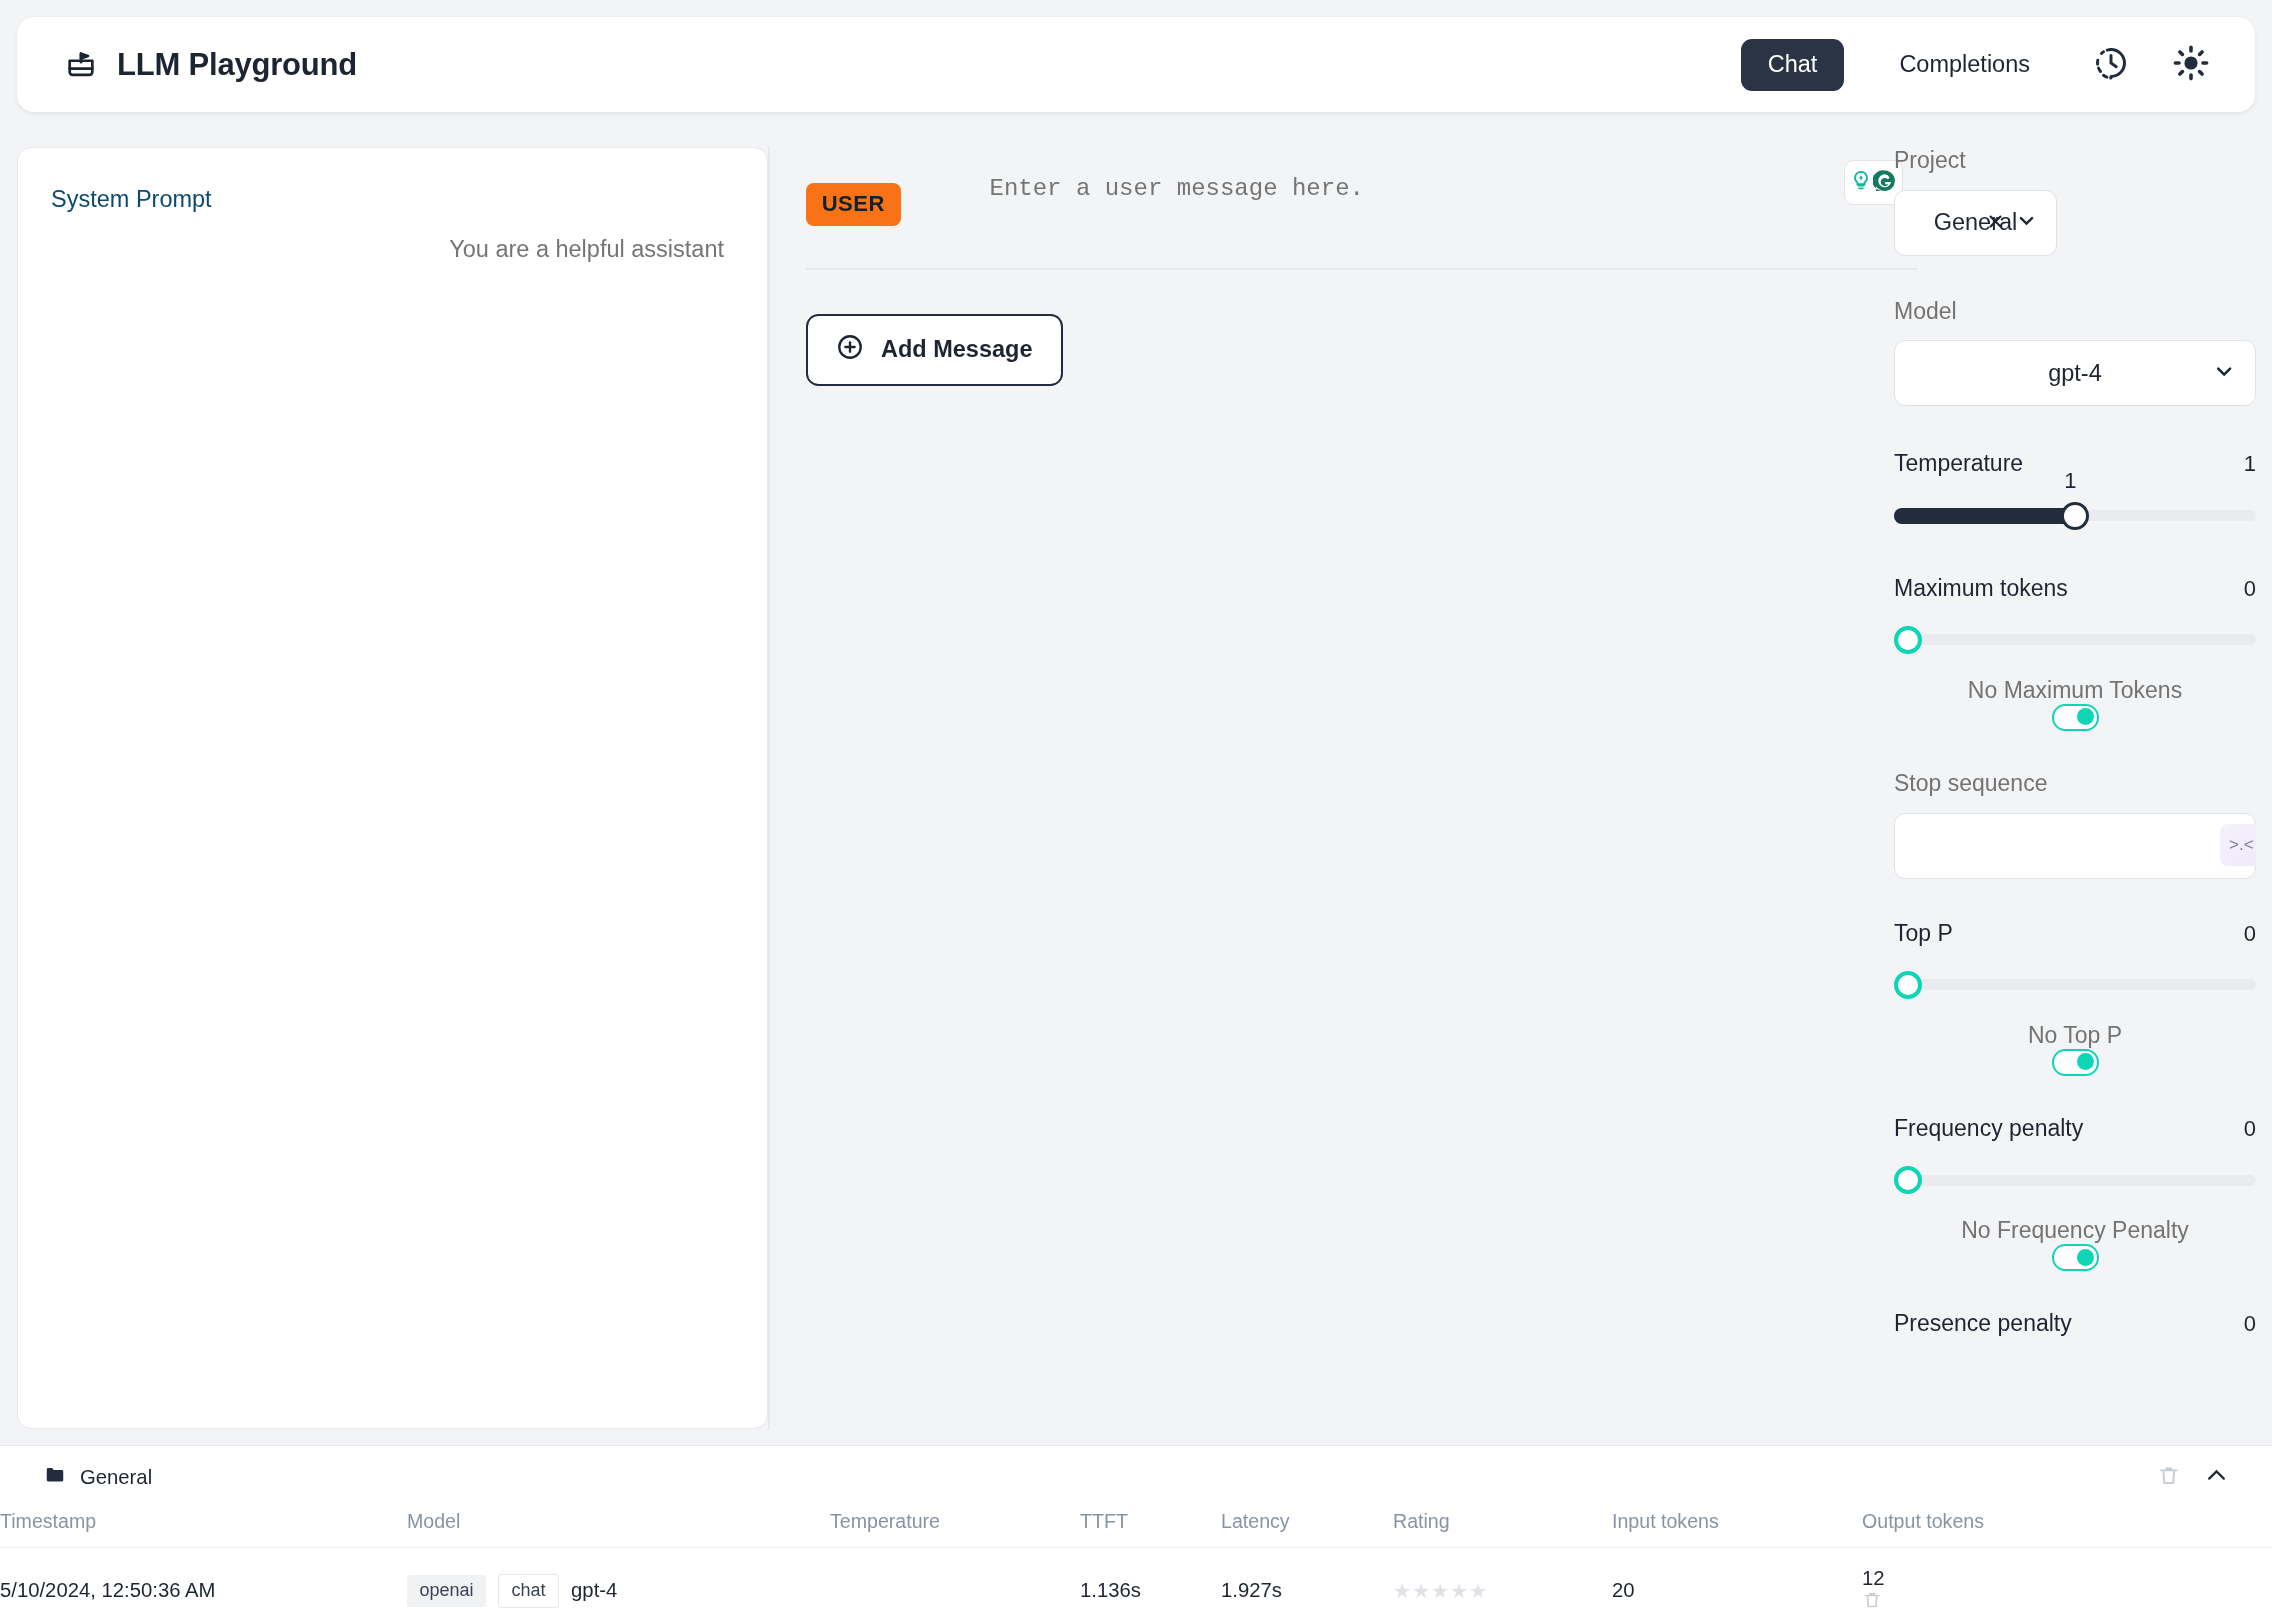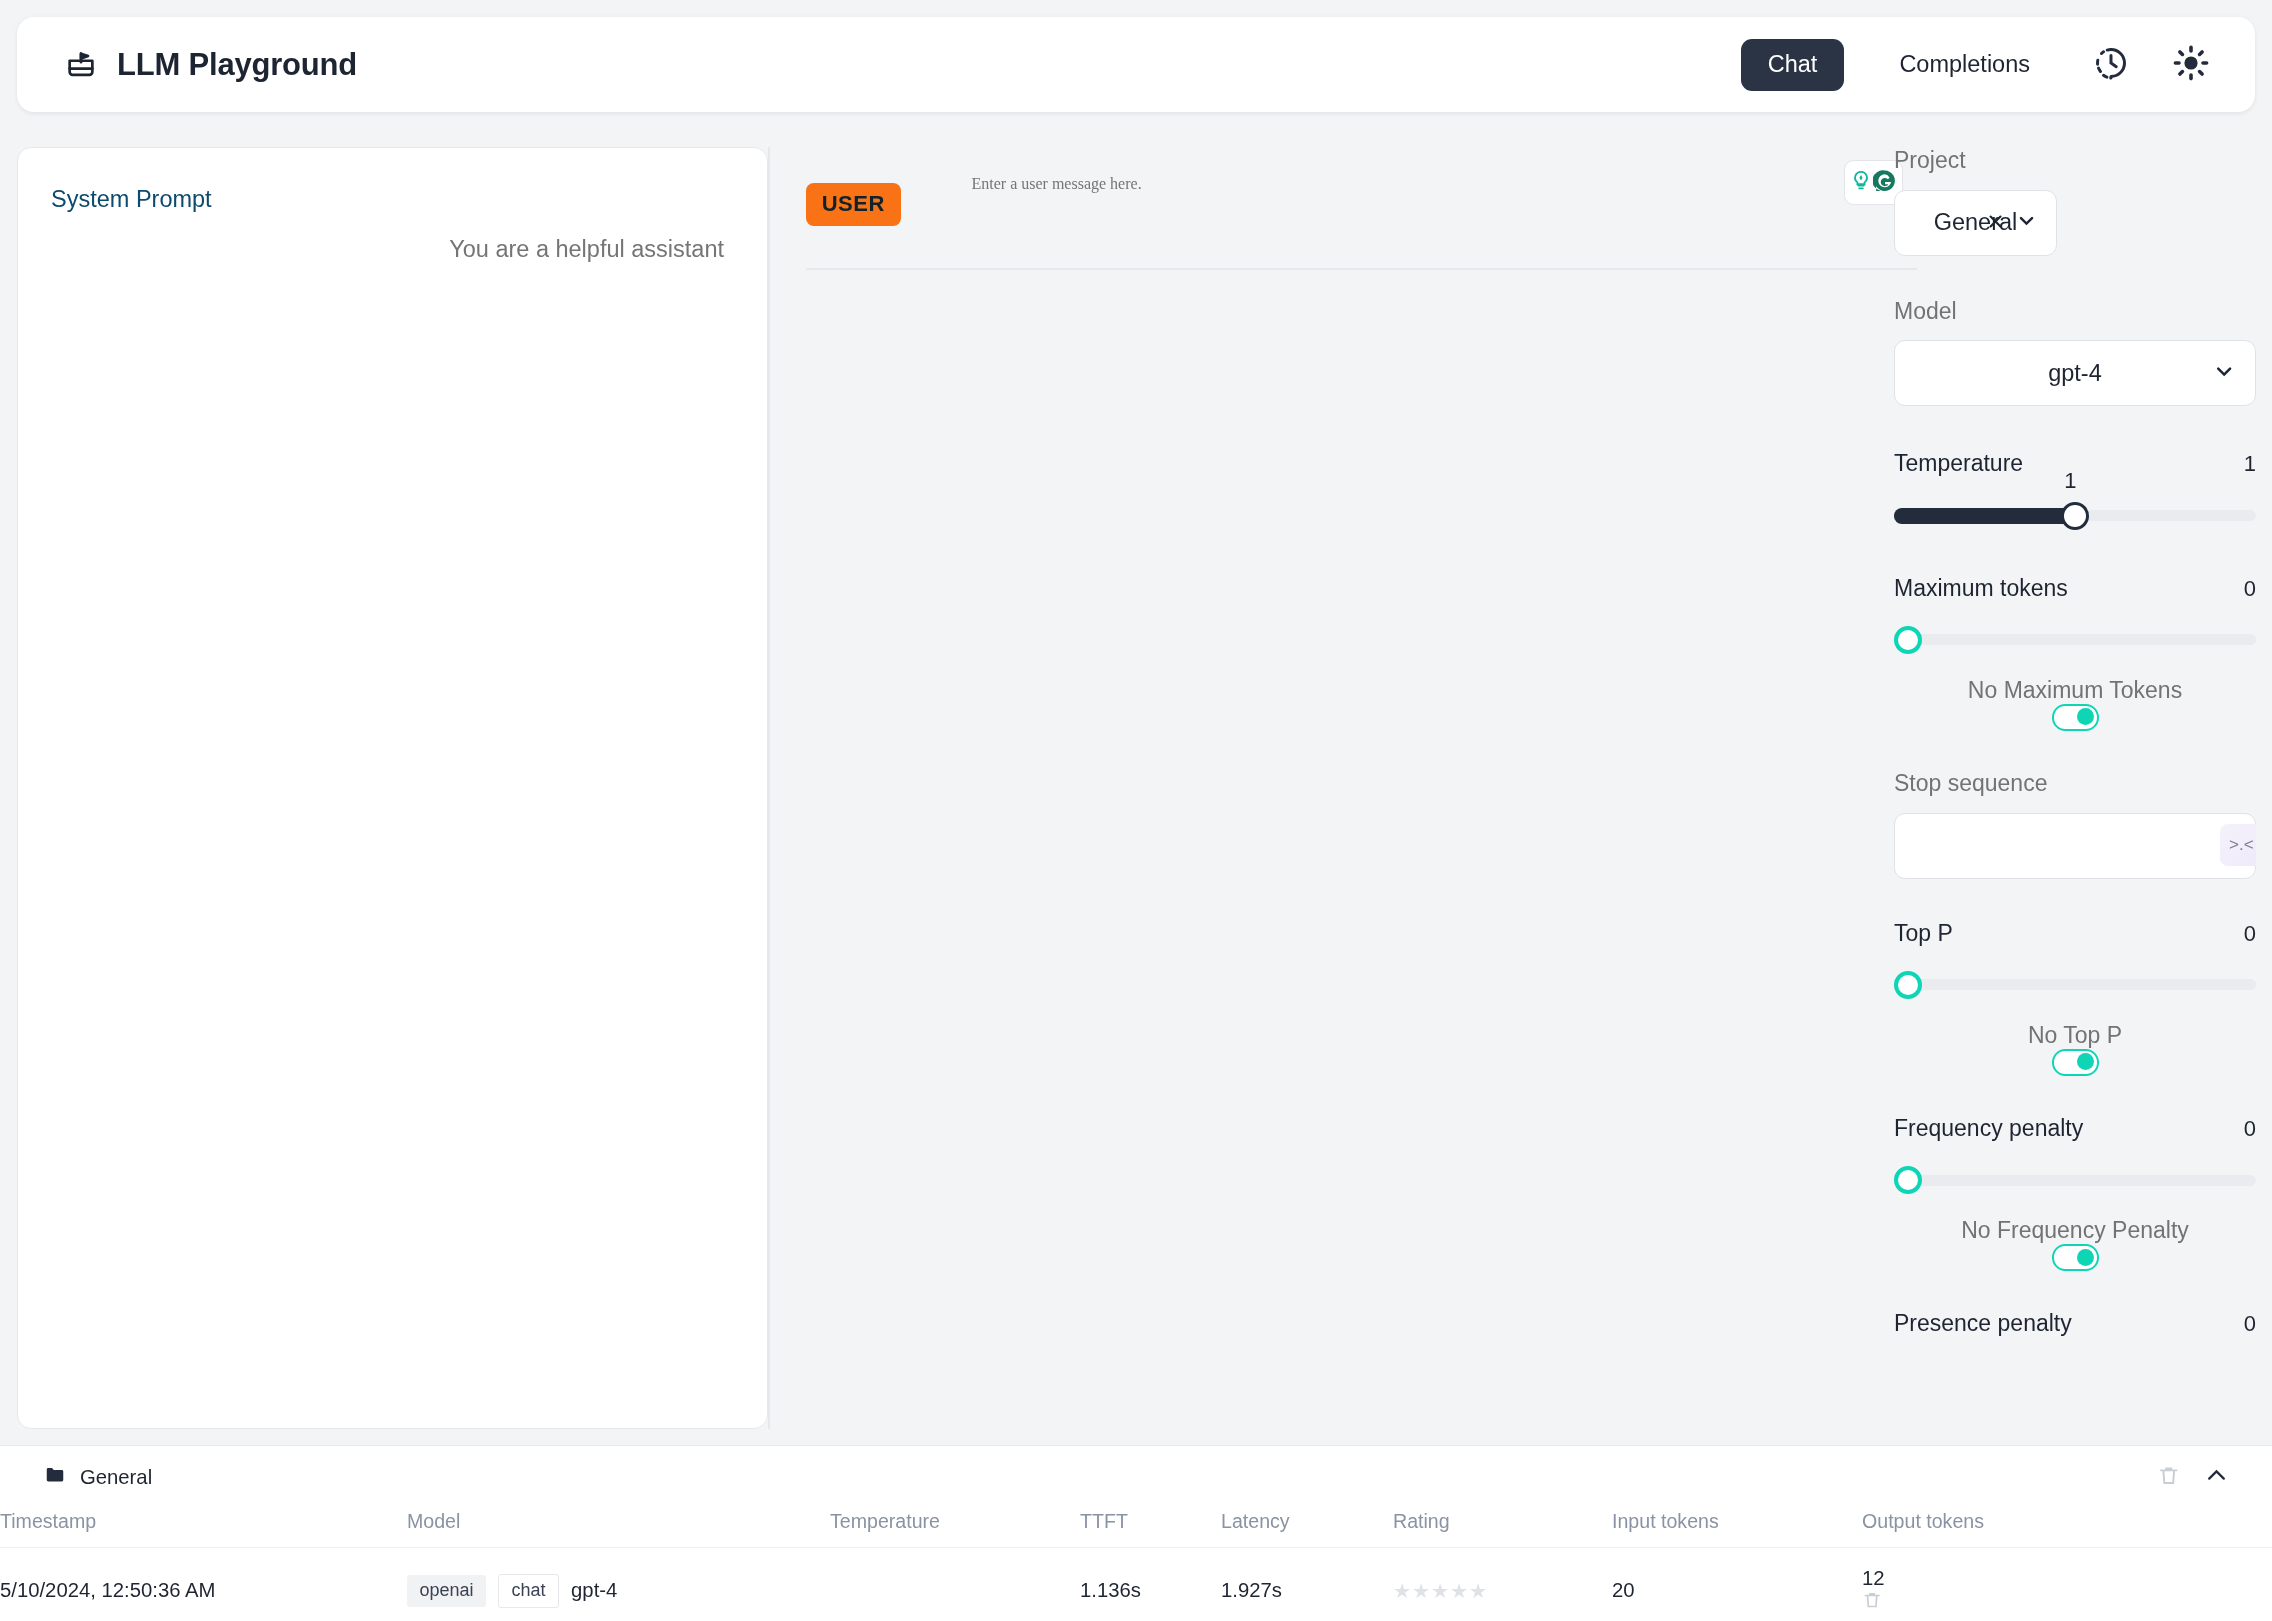--- a/index.html
+++ b/index.html
@@ -54,22 +54,22 @@
 
   .divider-v { position: absolute; left: 751px; top: 0; width: 1.6px; height: 1282px; background: #e6e8ec; }
 
   .chat { position: absolute; left: 789px; top: 0; width: 1111px; height: 1282px; }
   .msg-row { position: relative; display: flex; align-items: flex-start; padding: 28px 0 42px 0; }
   .role-badge {
     background: #f97316; color: #10232a; font-size: 22px; font-weight: 700;
     letter-spacing: 0.5px; border-radius: 7.8px; padding: 8.6px 15.7px; margin-top: 7.8px;
   }
   .msg-input {
-    flex: 1; margin-left: 71px; font-size: 16px; color: #9aa3b0;
-    border: none; outline: none; background: transparent; font-family: Liberation Serif, serif;
+    flex: 1; margin-left: 89px; font-size: 24px; color: #9aa3b0;
+    border: none; outline: none; background: transparent; font-family: Liberation Mono, monospace;
   }
   .gm-widget {
     position: absolute; right: 14px; top: 12.5px;
     width: 59px; height: 45px; border: 1.6px solid #e2e4e9; border-radius: 9.4px;
     background: #fff; display: flex; align-items: center; justify-content: center; gap: 0.8px;
   }
   .divider-h { height: 1.6px; background: #e6e8ec; width: 1111px; }
   .add-msg {
     margin-top: 44px; display: flex; align-items: center; gap: 17px;
     background: #fff; border: 2.3px solid #222c3c; border-radius: 12.5px;
@@ -217,20 +217,30 @@
           </span>
           <span>
             <svg width="23.5" height="23.5" viewBox="0 0 24 24">
               <path d="M12 1.6 A10.4 10.4 0 1 1 3.2 17.6 L3.2 22.4 L8 22.4 A10.4 10.4 0 0 1 12 1.6 Z" fill="#15785f"></path>
               <path d="M12 5.4 a6.6 6.6 0 1 0 6.5 7.8 h-6.2 v2.3 h3.4 a4.2 4.2 0 1 1 -0.5 -5 l1.8 -1.6 A6.6 6.6 0 0 0 12 5.4 Z" fill="#ffffff"></path>
             </svg>
           </span>
         </span>
       </div>
       <div class="divider-h"></div>
+      <button class="add-msg">
+        <span>
+          <svg width="28" height="28" viewBox="0 0 24 24" fill="none" stroke="#1e2532" stroke-width="2" stroke-linecap="round">
+            <circle cx="12" cy="12" r="9.2"></circle>
+              <line x1="12" y1="8" x2="12" y2="16"></line>
+              <line x1="8" y1="12" x2="16" y2="12"></line>
+          </svg>
+        </span>
+        <span>Add Message</span>
+      </button>
     </div>
   </div>
 
   <div class="sidebar">
 
     <div class="side-group">
       <div class="side-label">Project</div>
       <div class="select" style="width:163px;">
         <span class="val">General</span>
         <span class="acts">

